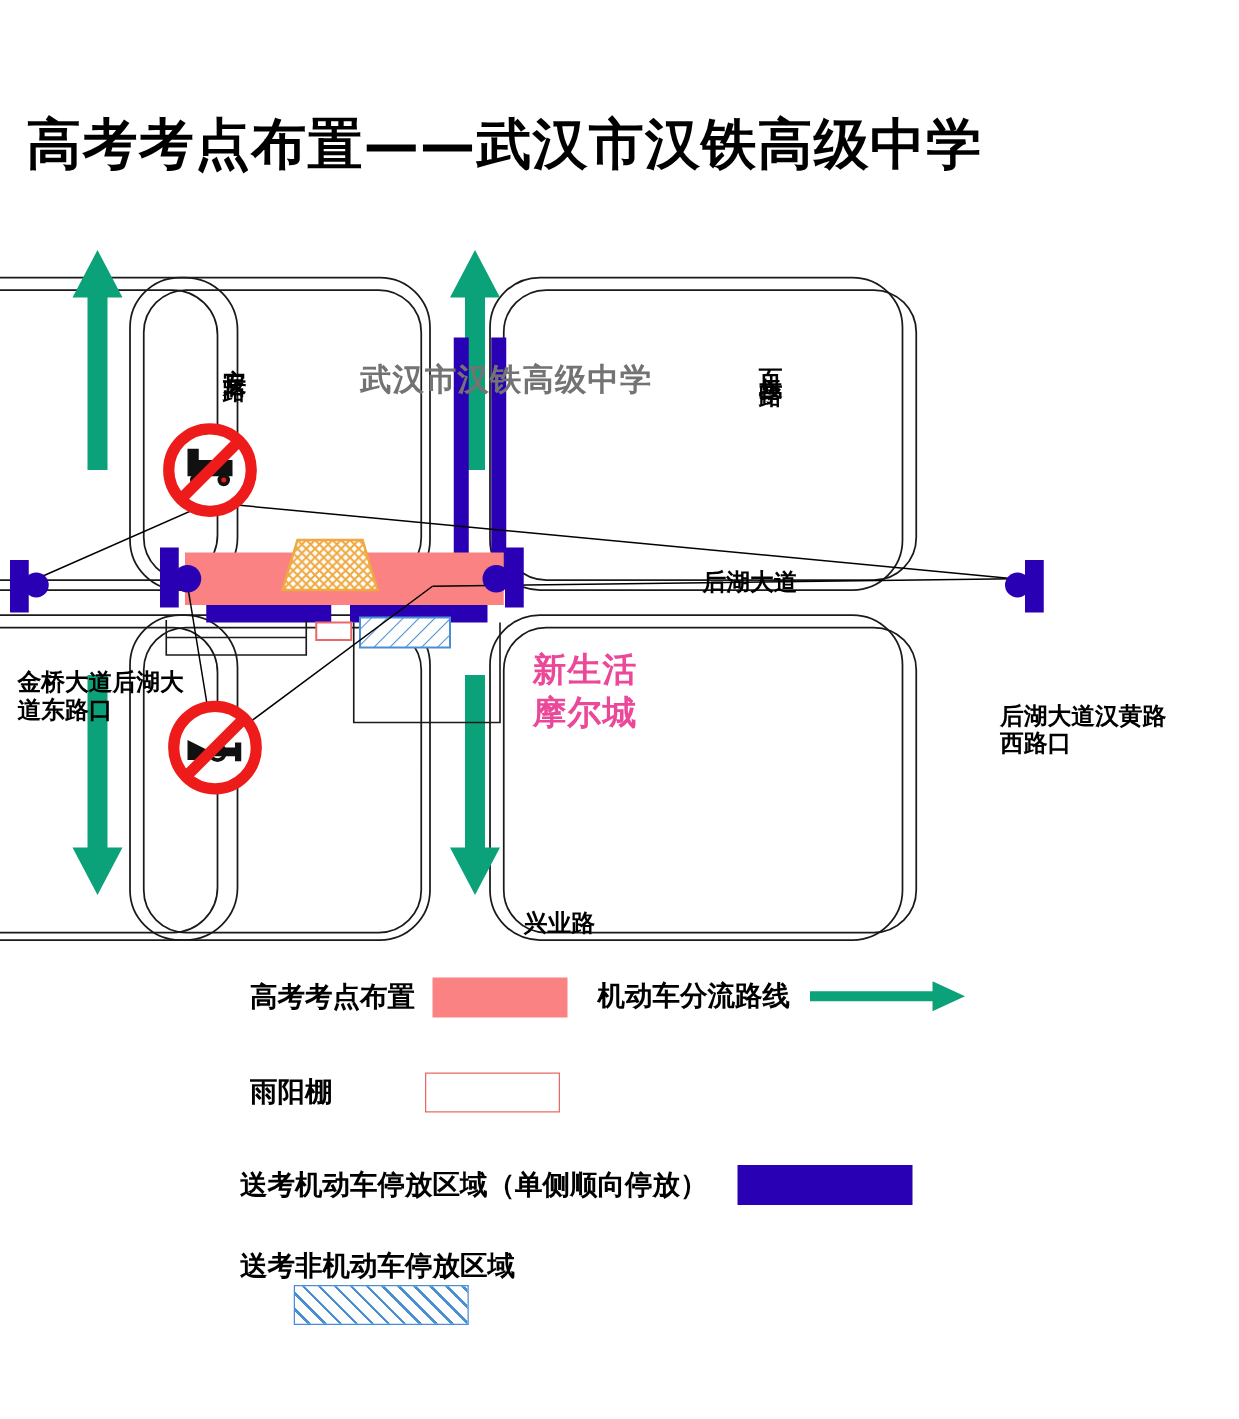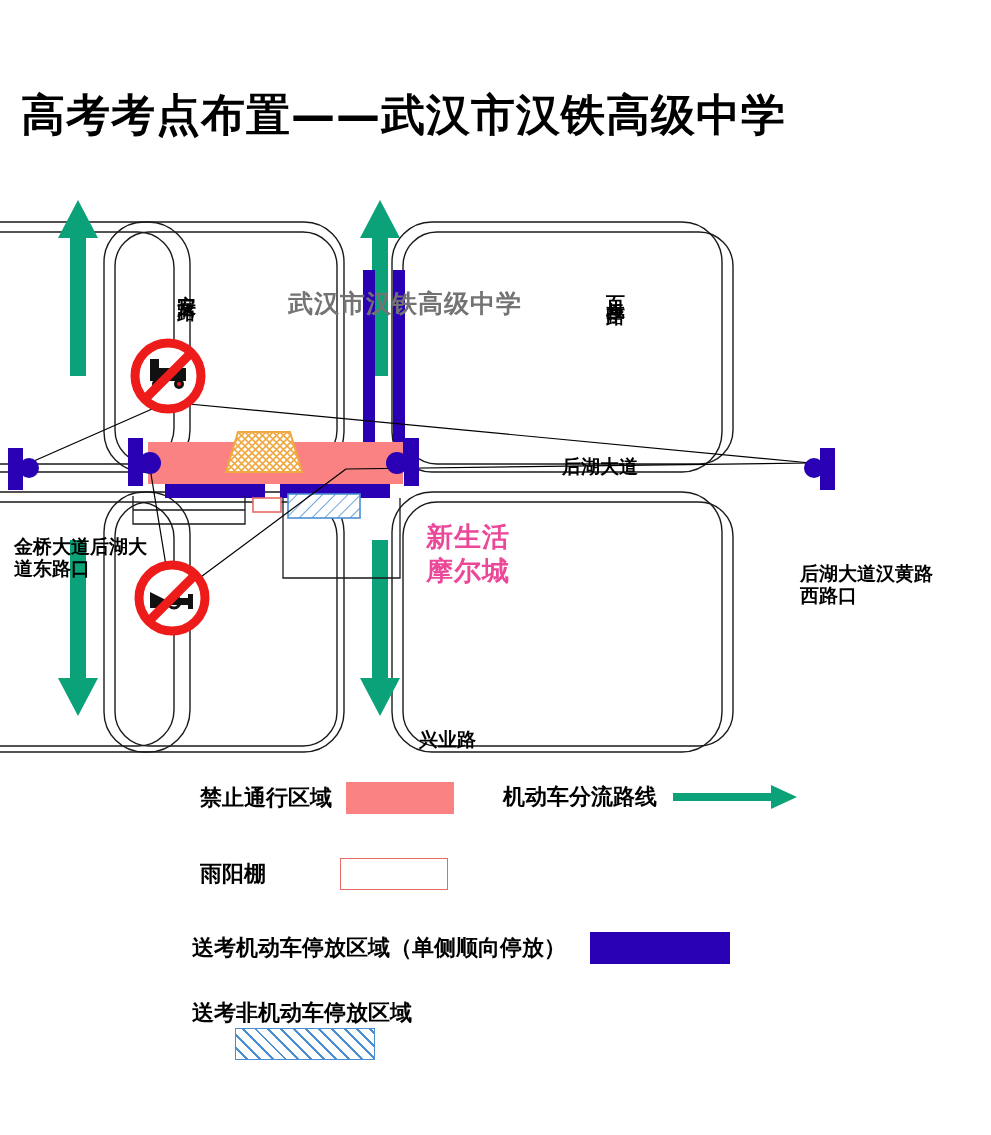--- a/index.html
+++ b/index.html
@@ -251,25 +251,25 @@
     <div class="maplabel" style="left:14px; top:355px;">金桥大道后湖大
 道东路口</div>
 
     <div class="maplabel" style="left:800px; top:350px;margin-top:32px;">后湖大道汉黄路
 西路口</div>
   </div>
 
   <div id="legend">
 
     <div class="legrow" style="left:200px; top:12px;">
-      <span class="legtext">禁止通行区域</span>
+      <span class="legtext">高考考点布置</span>
       <span class="sw sw-pink"></span>
     </div>
 
-    <div class="legrow" style="left:503px; top:12px;">
+    <div class="legrow" style="left:478px; top:12px;">
       <span class="legtext">机动车分流路线</span>
       <span class="sw sw-arrow">
         <svg width="124" height="24" viewBox="0 0 124 24" xmlns="http://www.w3.org/2000/svg">
           <path d="M0,8 L98,8 L98,0 L124,12 L98,24 L98,16 L0,16 Z" fill="#0BA279"></path>
         </svg>
       </span>
     </div>
 
     <div class="legrow" style="left:200px; top:88px;">
       <span class="legtext">雨阳棚</span>

